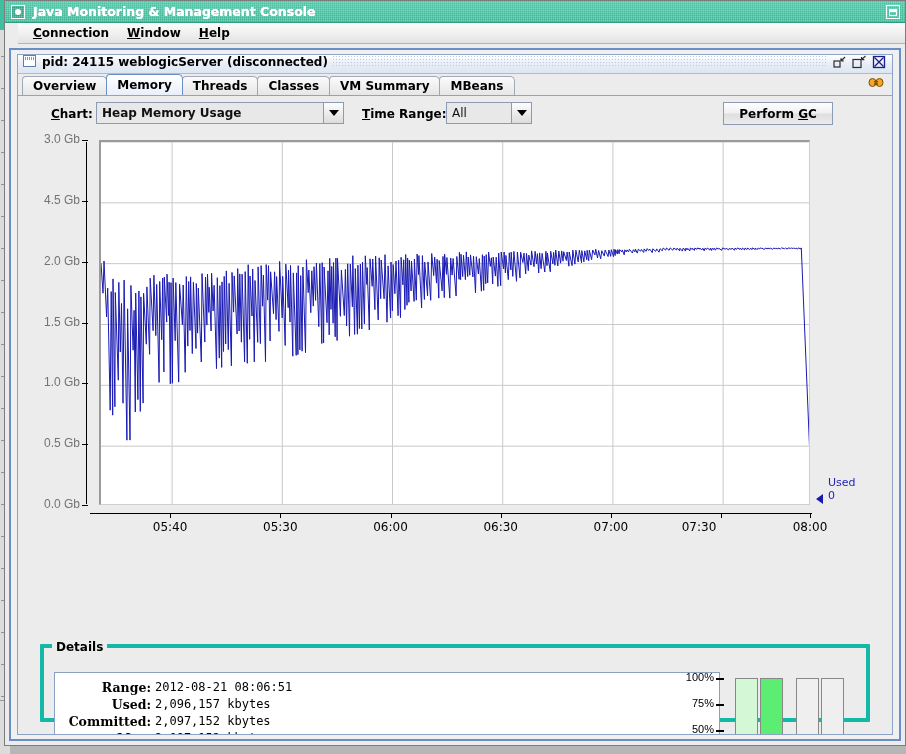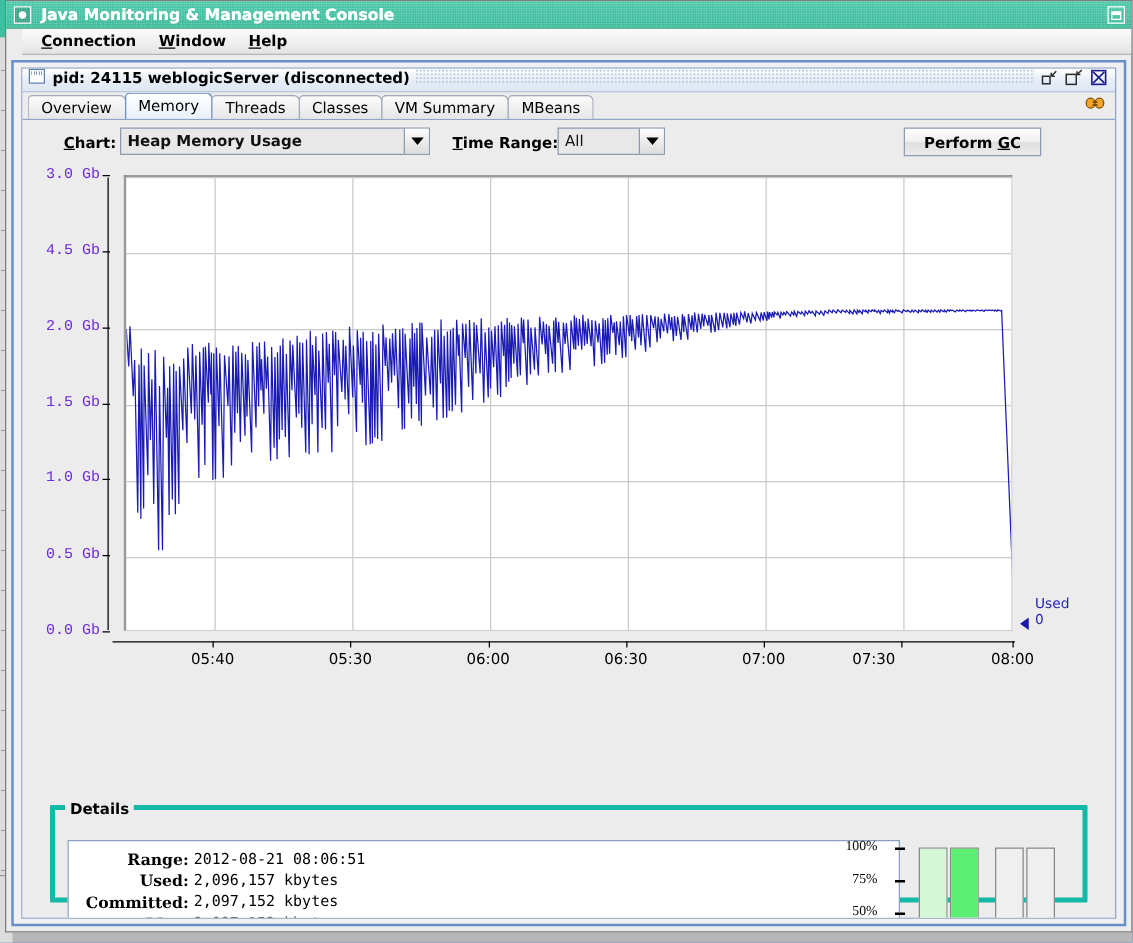--- a/index.html
+++ b/index.html
@@ -184,21 +184,21 @@
     border-bottom: 1px solid #8da4c9;
     background: #ececec;
     flex: none;
     position: relative;
   }
   .tab {
     height: 19px;
     padding: 0 10px;
     margin-right: -1px;
     display: flex; align-items: center;
-    font-size: 12px; font-weight: normal; color: #000;
+    font-size: 12px; font-weight: bold; color: #000;
     background: linear-gradient(to bottom, #fbfbfb 0%, #e6e6e6 100%);
     border: 1px solid #9fa9b8;
     border-bottom: none;
     border-radius: 4px 5px 0 0;
     cursor: default;
     position: relative;
   }
   .tab.selected {
     background: linear-gradient(to bottom, #ffffff 0%, #e9f0fa 100%);
     border-color: #6a8ec8;
@@ -272,22 +272,22 @@
     border-top: 2px solid #9a9a9a;
     border-left: 2px solid #9a9a9a;
     border-right: 1px solid #cfcfcf;
     border-bottom: 1px solid #cfcfcf;
     overflow: hidden;
   }
   #plot svg { display:block; }
   .ytick-label {
     position: absolute;
     right: 0;
-    font-size: 12px; color: #6d28d9;
-    font-family: Liberation Mono, monospace;
+    font-size: 12px; color: #737373;
+    font-family: Liberation Sans, sans-serif;
     white-space: nowrap;
     text-align: right;
   }
   #yaxis-line {
     position:absolute; left: 68px; top: 10px; width: 1px; height: 362px;
     background: #000;
   }
   .ytick-mark {
     position:absolute; left: 64px; width: 6px; height: 1px; background:#000;
   }
@@ -361,22 +361,22 @@
     padding-right: 10px !important;
   }
 
   
   #gauges {
     position: absolute;
     right: 4px; top: 20px;
     width: 190px; height: 160px;
   }
   .pct-label {
-    position: absolute; right: 160px;
-    font-size: 11px; font-family: Liberation Serif, serif;
+    position: absolute; right: 148px;
+    font-size: 11px; font-family: Liberation Sans, sans-serif;
     color: #000; white-space: nowrap;
     text-align: right;
   }
   .pct-dash {
     position: absolute; right: 138px; width: 8px; height: 0;
     border-top: 2px dashed #000;
   }
   .bar {
     position: absolute;
     width: 23px; height: 104px;

